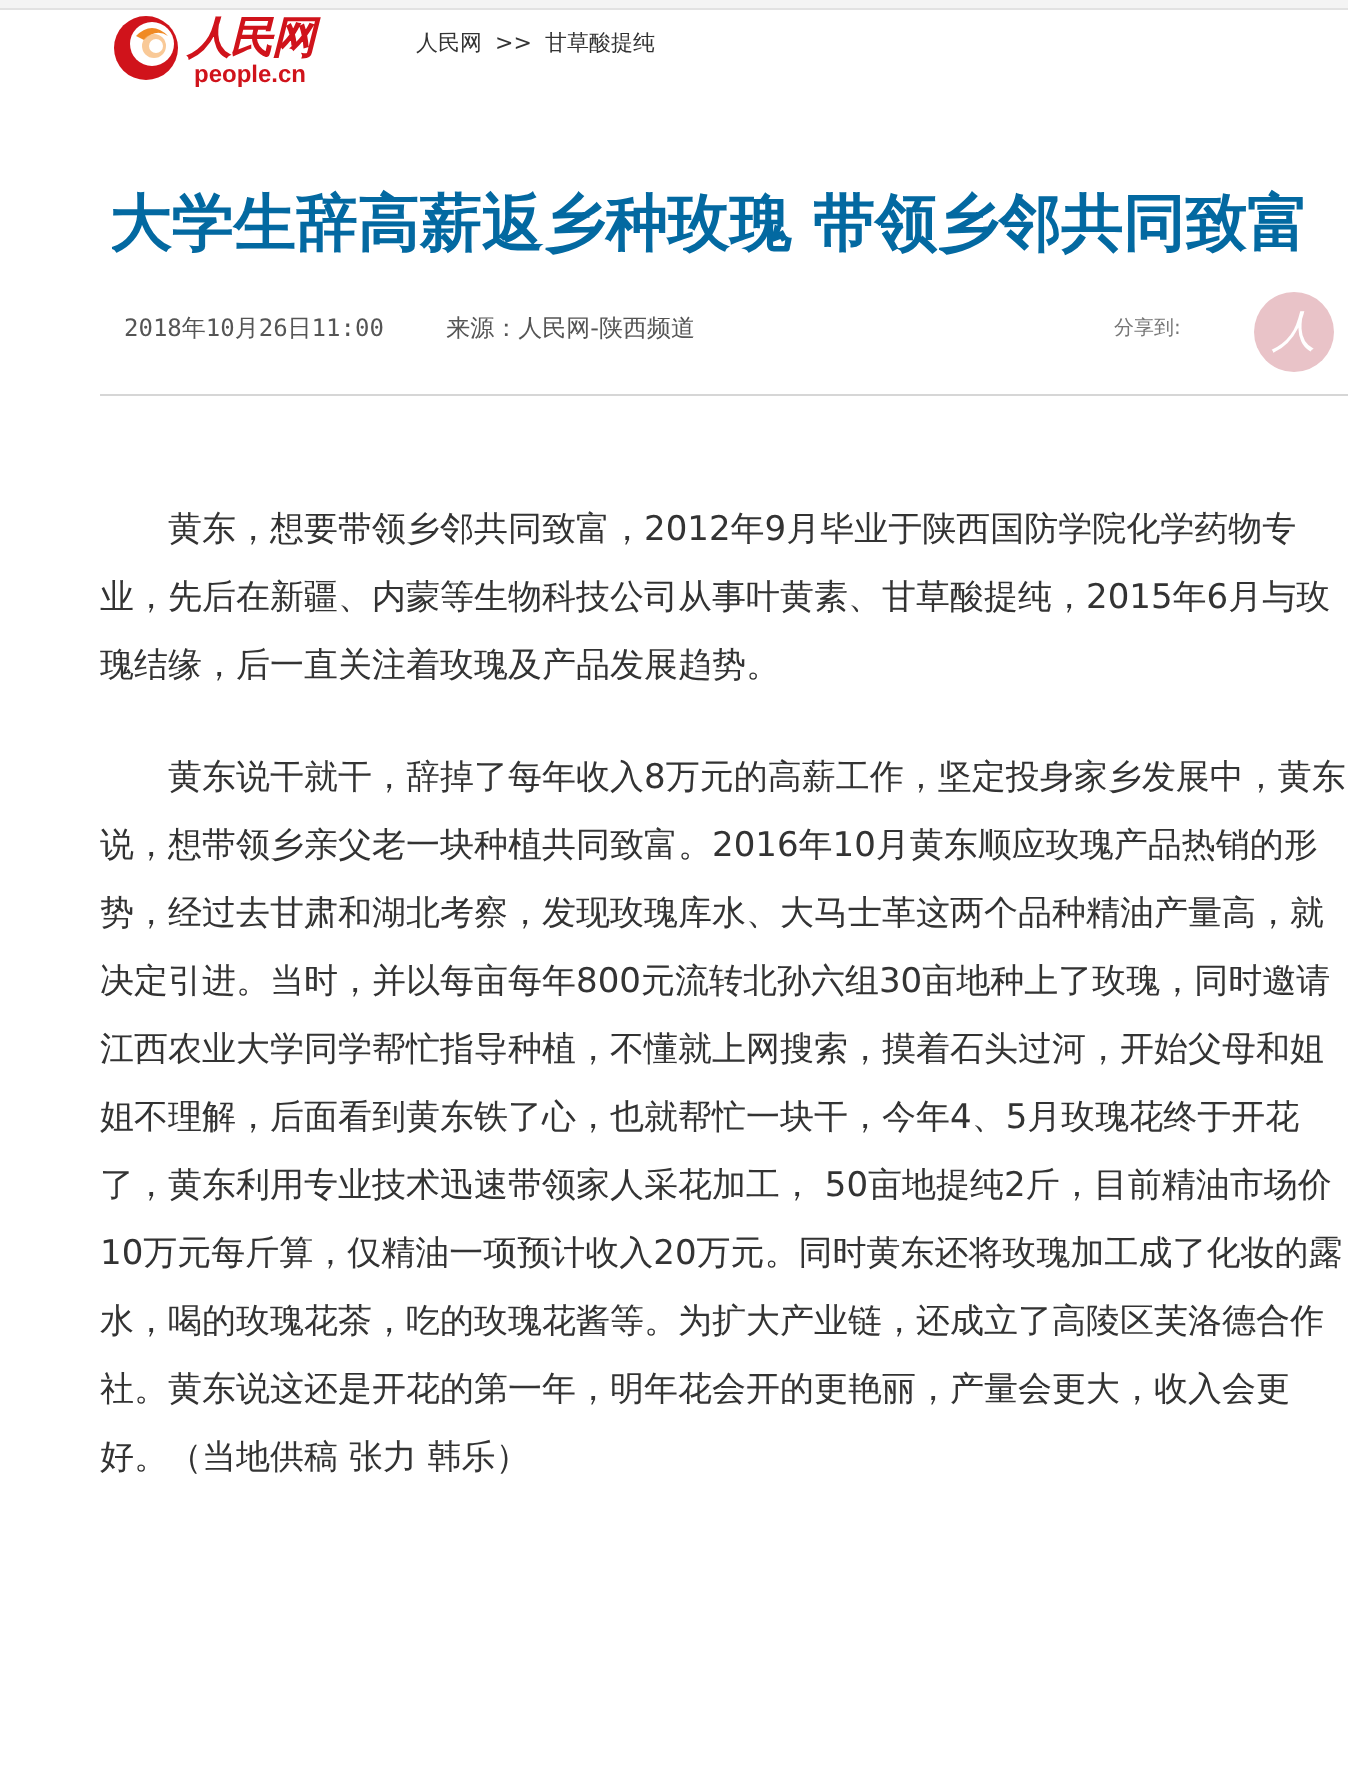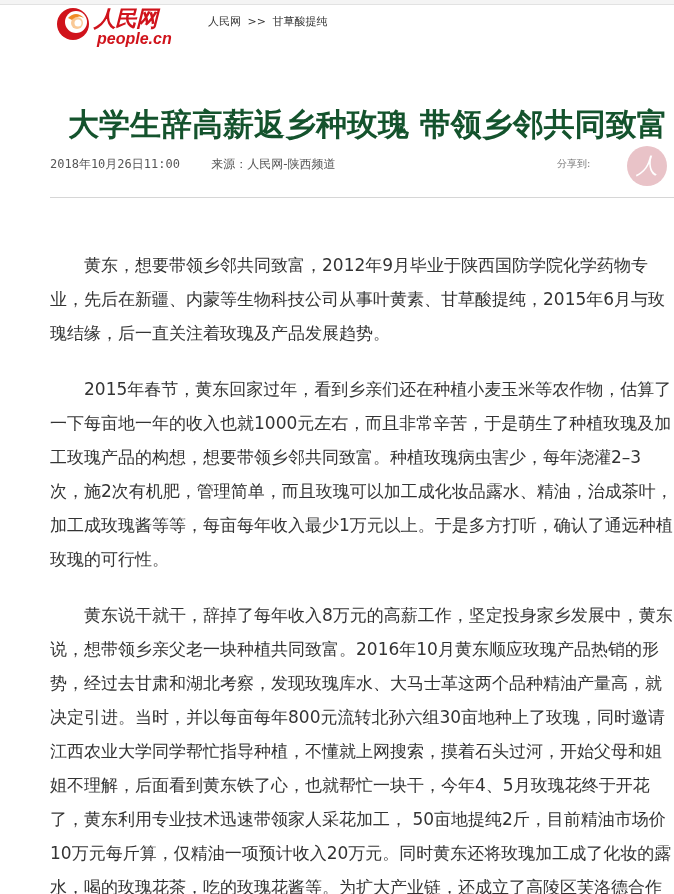--- a/index.html
+++ b/index.html
@@ -4,26 +4,26 @@
 <style>
   html, body { margin: 0; padding: 0; }
   body {
     width: 674px; height: 894px; overflow: hidden; position: relative;
     background: #ffffff; font-family: "DejaVu Sans", "Liberation Sans", sans-serif; color: #333;
   }
   .topbar { position: absolute; left: 0; top: 0; width: 674px; height: 4px; background: #f4f4f4; border-bottom: 1px solid #e2e2e2; }
   .logo { position: absolute; left: 54px; top: 4px; width: 104px; height: 40px; }
   .logo svg { display: block; }
   .logo-text-cn { position: absolute; left: 40px; top: 0px; font-family: "DejaVu Serif", serif; font-size: 22px; font-weight: bold; font-style: italic; color: #d0131b; letter-spacing: -1px; white-space: nowrap; }
-  .logo-text-en { position: absolute; left: 43px; top: 26px; font-family: "Liberation Sans", sans-serif; font-size: 16px; font-weight: bold; color: #d0131b; white-space: nowrap; font-style: italic; }
+  .logo-text-en { position: absolute; left: 43px; top: 26px; font-family: "Liberation Sans", sans-serif; font-size: 12px; font-weight: bold; color: #d0131b; white-space: nowrap; }
   .breadcrumb { position: absolute; left: 208px; top: 14px; font-size: 11px; color: #333; white-space: nowrap; }
   .breadcrumb span { vertical-align: middle; }
   .breadcrumb .sep { margin: 0 3px; }
-  .title { position: absolute; left: 50px; top: 86px; margin: 18px; font-size: 31px; font-weight: bold; color: #14532d; white-space: nowrap; letter-spacing: 0px; font-family: "DejaVu Sans", sans-serif; }
-  .meta { position: absolute; left: 50px; top: 156px; font-size: 12px; color: #555; white-space: nowrap; font-family: "DejaVu Sans Mono", monospace; }
+  .title { position: absolute; left: 50px; top: 86px; margin: 5px; font-size: 31px; font-weight: bold; color: #0369a1; white-space: nowrap; letter-spacing: 0px; font-family: "DejaVu Sans", sans-serif; }
+  .meta { position: absolute; left: 62px; top: 156px; font-size: 12px; color: #555; white-space: nowrap; font-family: "DejaVu Sans Mono", monospace; }
   .meta .source { margin-left: 24px; font-family: "DejaVu Sans", sans-serif; }
   .share-label { position: absolute; left: 557px; top: 157px; font-size: 10px; color: #777; white-space: nowrap; }
   .share-btn { position: absolute; left: 627px; top: 146px; width: 40px; height: 40px; border-radius: 50%; background: #e9c3c8; display: flex; align-items: center; justify-content: center; cursor: pointer; }
   .share-btn span { color: #fff; font-family: "DejaVu Serif", serif; font-size: 22px; font-style: italic; }
   .divider { position: absolute; left: 50px; top: 197px; width: 624px; height: 0; border-top: 1px solid #d6d6d6; }
   .content { position: absolute; left: 50px; top: 248px; width: 624px; font-size: 17px; line-height: 34px; color: #333; font-family: "DejaVu Sans", "Liberation Sans", sans-serif; }
   .content p { margin: 0 0 22px 0; text-indent: 2em; word-break: break-all; }
 </style>
 </head>
 <body>
@@ -57,15 +57,14 @@
 
 <span class="share-label">分享到:</span>
 <div class="share-btn">
   <span>人</span>
 </div>
 
 <div class="divider"></div>
 
 <div class="content">
   <p>黄东，想要带领乡邻共同致富，2012年9月毕业于陕西国防学院化学药物专业，先后在新疆、内蒙等生物科技公司从事叶黄素、甘草酸提纯，2015年6月与玫瑰结缘，后一直关注着玫瑰及产品发展趋势。</p>
-  <p>2015年春节，黄东回家过年，看到乡亲们还在种植小麦玉米等农作物，估算了一下每亩地一年的收入也就1000元左右，而且非常辛苦，于是萌生了种植玫瑰及加工玫瑰产品的构想，想要带领乡邻共同致富。种植玫瑰病虫害少，每年浇灌2–3次，施2次有机肥，管理简单，而且玫瑰可以加工成化妆品露水、精油，治成茶叶，加工成玫瑰酱等等，每亩每年收入最少1万元以上。于是多方打听，确认了通远种植玫瑰的可行性。</p>
   <p>黄东说干就干，辞掉了每年收入8万元的高薪工作，坚定投身家乡发展中，黄东说，想带领乡亲父老一块种植共同致富。2016年10月黄东顺应玫瑰产品热销的形势，经过去甘肃和湖北考察，发现玫瑰库水、大马士革这两个品种精油产量高，就决定引进。当时，并以每亩每年800元流转北孙六组30亩地种上了玫瑰，同时邀请江西农业大学同学帮忙指导种植，不懂就上网搜索，摸着石头过河，开始父母和姐姐不理解，后面看到黄东铁了心，也就帮忙一块干，今年4、5月玫瑰花终于开花了，黄东利用专业技术迅速带领家人采花加工， 50亩地提纯2斤，目前精油市场价10万元每斤算，仅精油一项预计收入20万元。同时黄东还将玫瑰加工成了化妆的露水，喝的玫瑰花茶，吃的玫瑰花酱等。为扩大产业链，还成立了高陵区芙洛德合作社。黄东说这还是开花的第一年，明年花会开的更艳丽，产量会更大，收入会更好。（当地供稿 张力 韩乐）</p>
 </div>
 
 </body></html>

